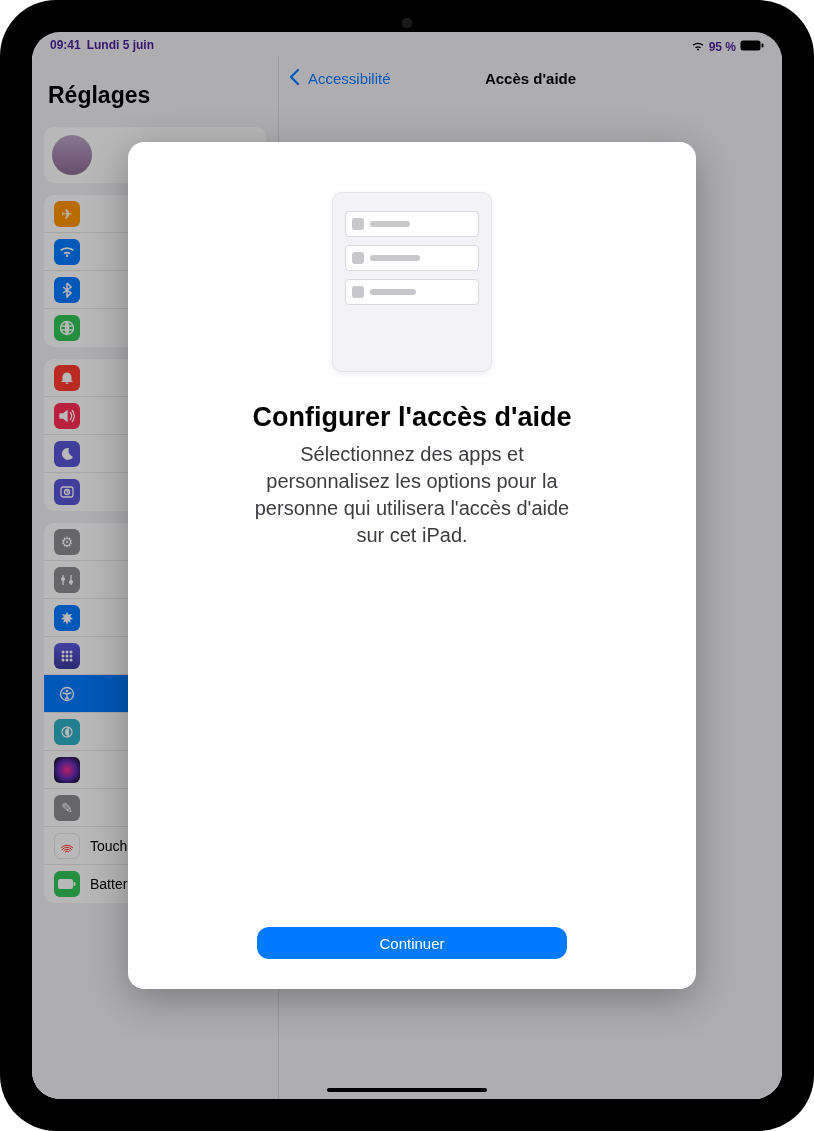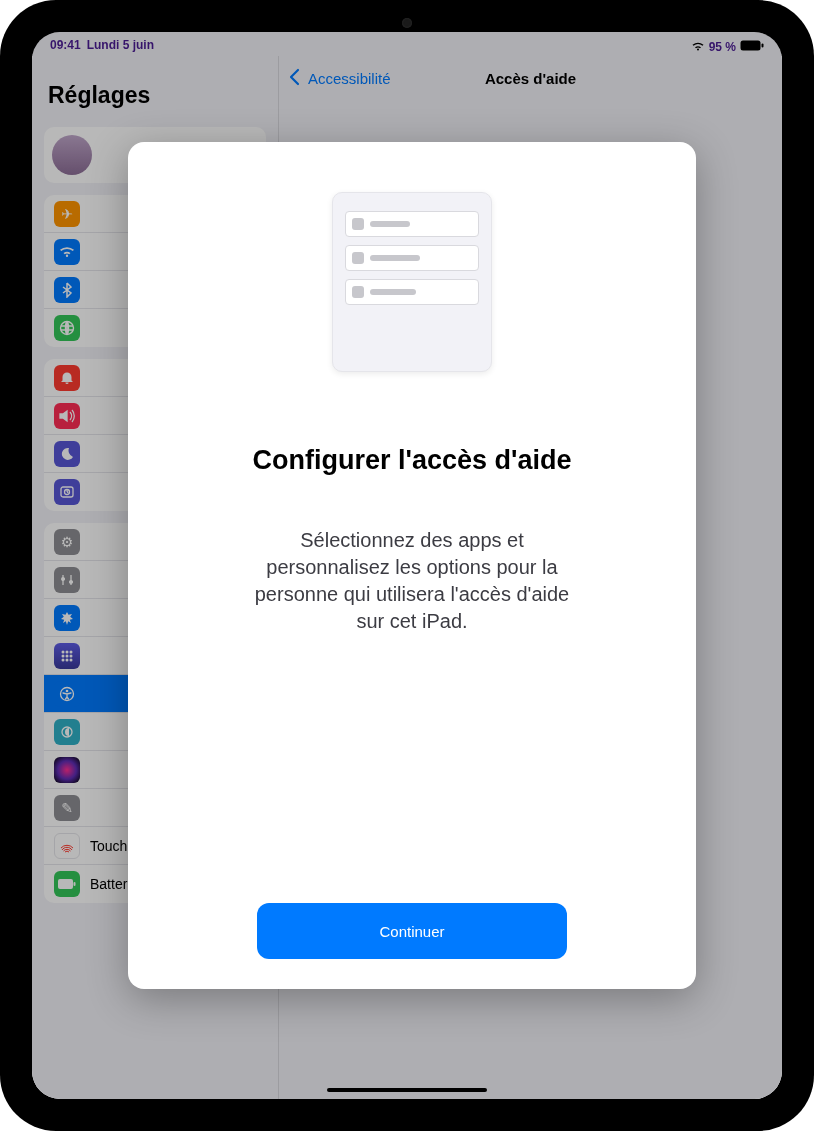--- a/index.html
+++ b/index.html
@@ -118,21 +118,20 @@
     position: absolute;
     top: 110px; bottom: 110px;
     left: 96px; right: 86px;
     background: #fff;
     border-radius: 16px;
     box-shadow: 0 10px 40px rgba(0,0,0,0.3);
     display: flex; flex-direction: column;
     align-items: center;
     padding: 50px 30px 30px;
     z-index: 20;
-    gap: 43px;
   }
   .modal .illus {
     width: 160px; height: 180px;
     background: #f2f2f7;
     border: 1px solid #e5e5ea;
     border-radius: 10px;
     padding: 18px 12px;
     box-shadow: 0 2px 6px rgba(0,0,0,0.08);
     margin-bottom: 30px;
   }
@@ -157,21 +156,21 @@
   }
   .modal-sub {
     font-size: 20px; color: #3c3c43;
     text-align: center; max-width: 340px;
     margin-top: 8px; line-height: 1.35;
   }
   .modal .spacer { flex: 1; }
   .primary-btn {
     background: #007aff; color: #fff;
     border: none; border-radius: 12px;
-    height: 56px; width: 310px;
+    height: 32px; width: 310px;
     font-size: 15px; font-weight: 500;
     cursor: pointer;
   }
 
   .home-indicator {
     position: absolute;
     bottom: 7px; left: 50%; transform: translateX(-50%);
     width: 160px; height: 4px;
     background: #000; border-radius: 3px;
     z-index: 30;

